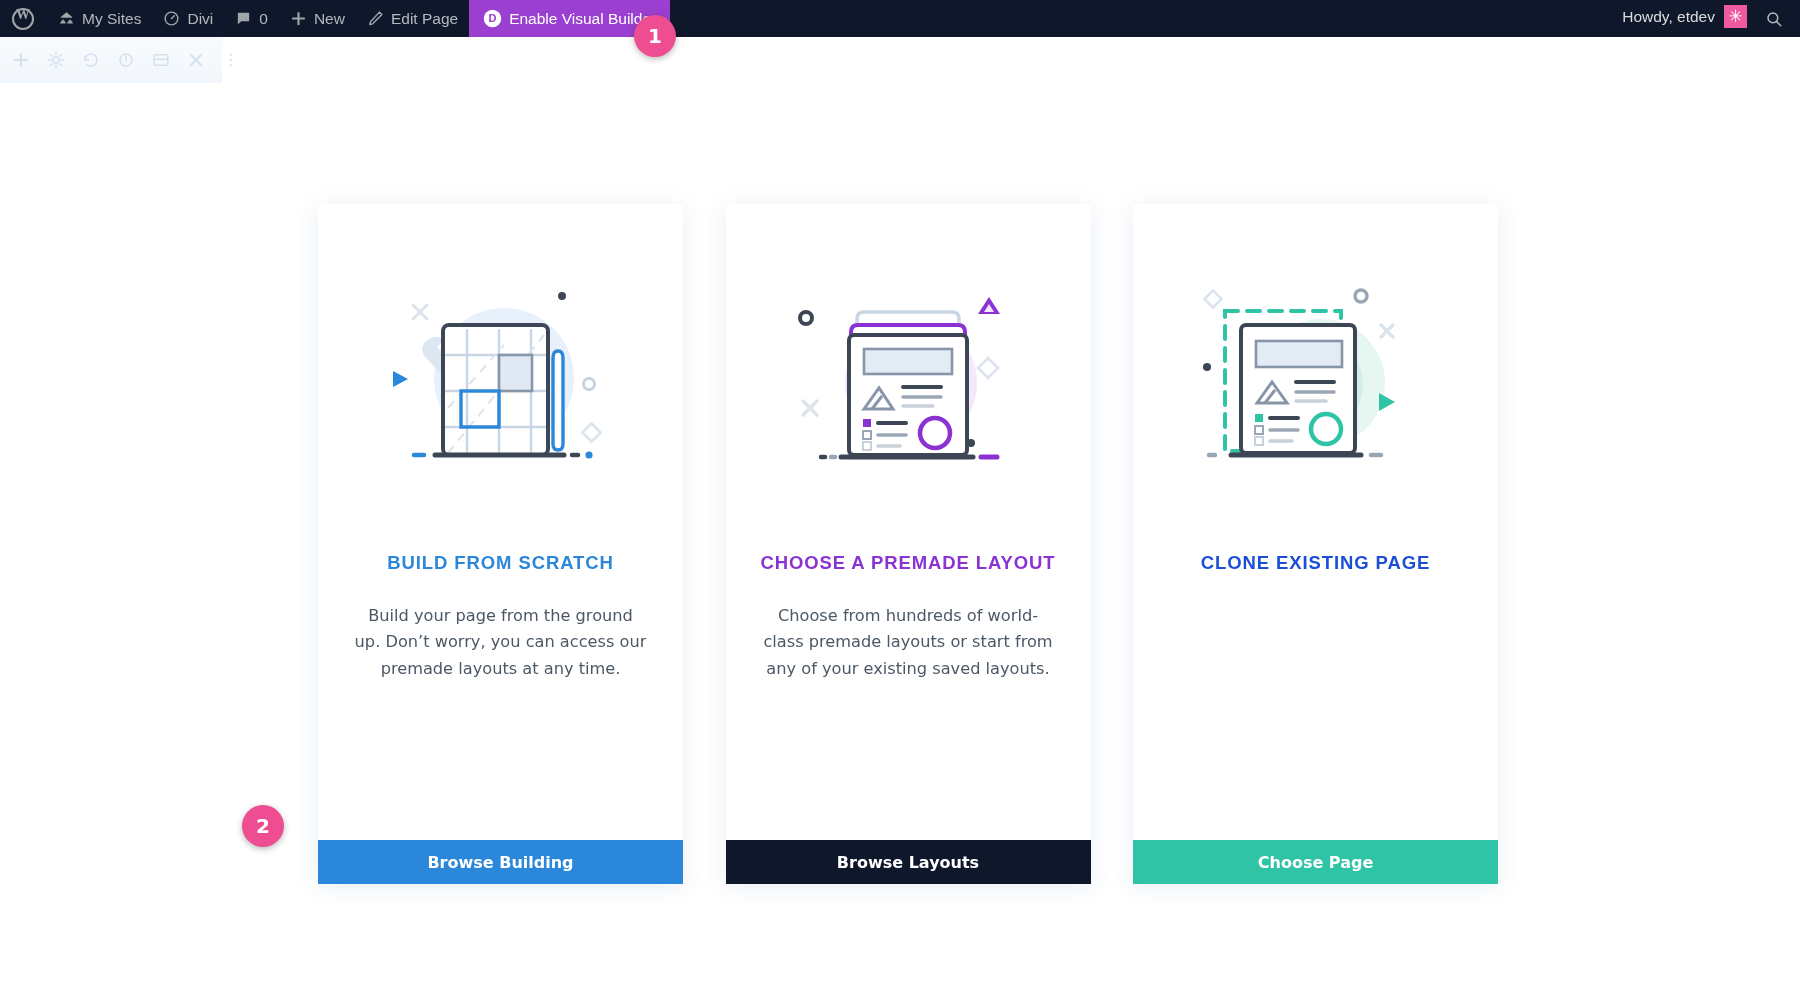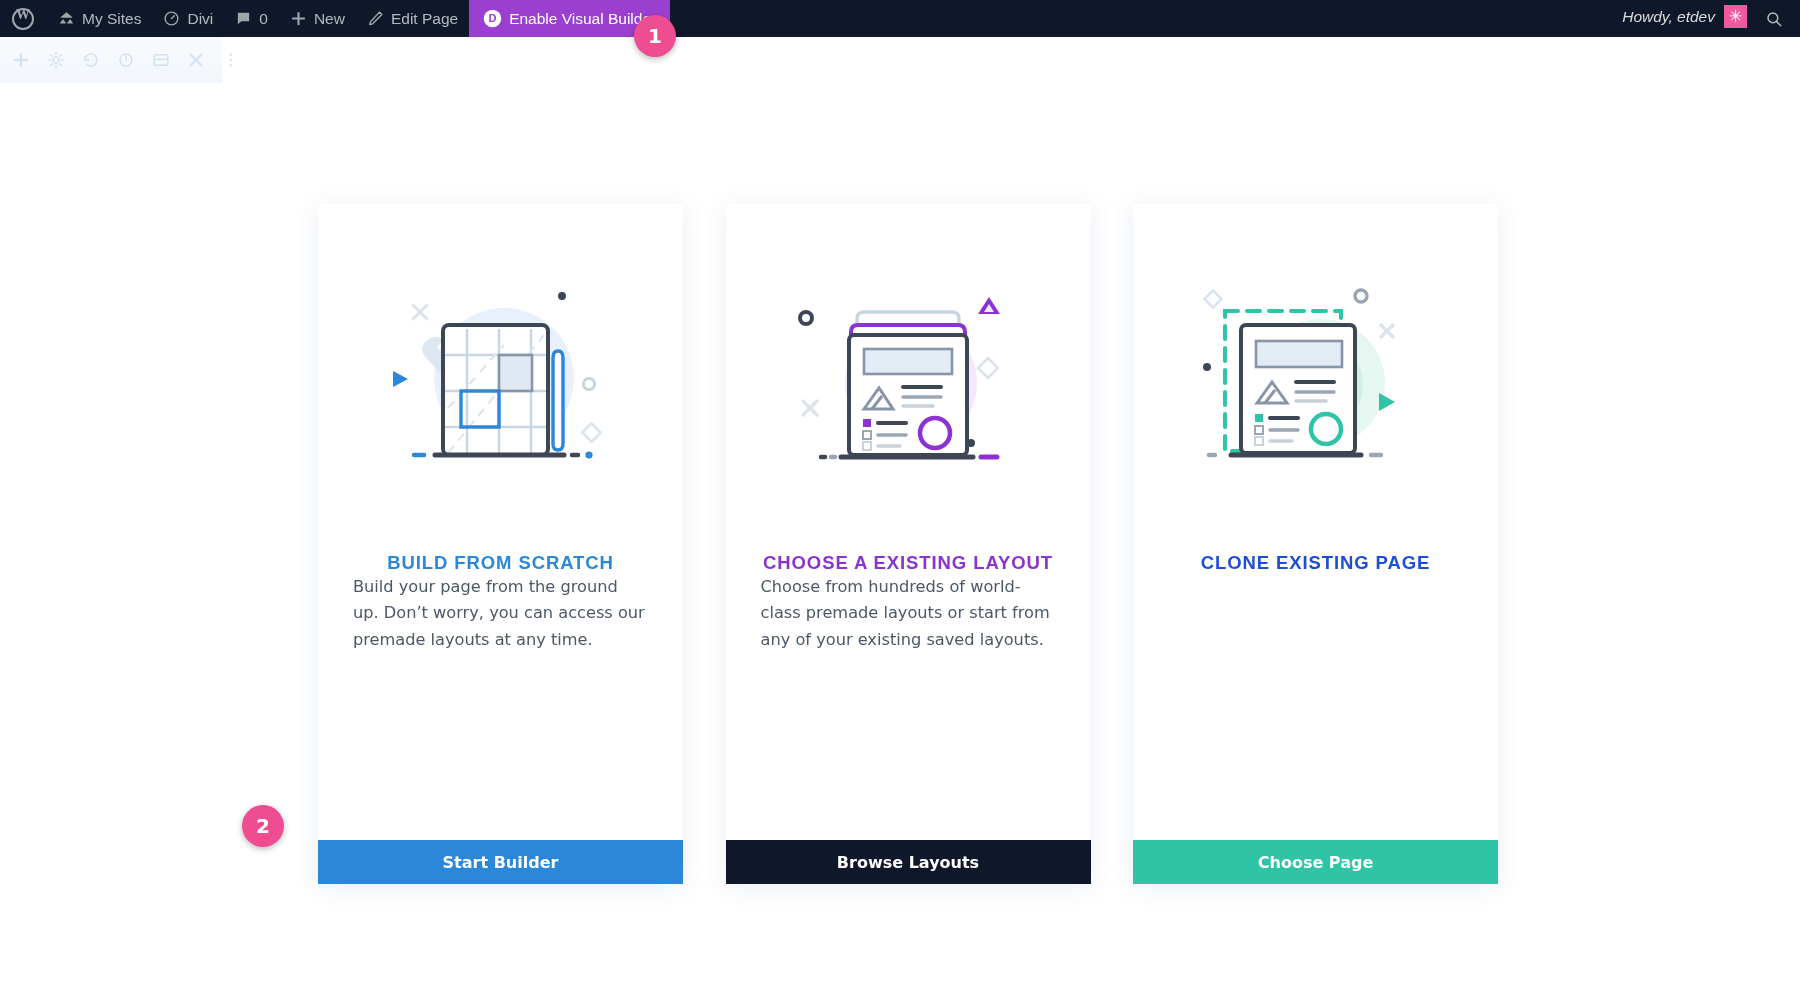--- a/index.html
+++ b/index.html
@@ -26,21 +26,21 @@
     height: 37px;
     white-space: nowrap;
   }
   .ab-item.logo { padding: 0 13px 0 12px; }
   .ab-item.highlight {
     background: #9b3fd0;
     color: #ffffff;
     padding: 0 14px;
   }
   .ab-right { margin-left: auto; display: flex; align-items: stretch; }
-  .ab-howdy { color: #dcdcde; font-size: 15.5px; display:flex; align-items:center; gap:9px; padding: 0 12px 4px 0; font-style: italic;}
+  .ab-howdy { color: #dcdcde; font-size: 15.5px; display:flex; align-items:center; gap:9px; padding: 0 12px 4px 0;}
   .avatar-box {
     width: 23px; height: 23px; background: #ef5a9e;
     display: flex; align-items: center; justify-content: center;
     color: #fff; font-size: 17px; line-height: 1;
     font-family: "DejaVu Sans", sans-serif;
   }
   .ab-search { display:flex; align-items:center; padding: 0 17px 0 6px; }
   .wp-logo-circle {
     width: 22px; height: 22px; border: 2px solid #a0a5aa; border-radius: 50%;
     position: relative; display:block;
@@ -87,23 +87,24 @@
   }
   .illus-wrap {
     height: 348px; width: 100%;
     display: flex; align-items: center; justify-content: center;
   }
   .card-title {
     font-size: 18.5px; font-weight: 700; letter-spacing: 0.9px;
     text-align: center;
   }
   .card-body {
+    margin-top: 29px;
     width: 295px;
     font-size: 16.2px; line-height: 1.63;
-    color: #4c5866; 
+    color: #4c5866; text-align: center;
     font-family: "DejaVu Sans", sans-serif;
   }
   .card-btn {
     position: absolute; bottom: 0; left: 0;
     width: 365px; height: 44px;
     display: flex; align-items: center; justify-content: center;
     color: #ffffff; font-size: 16px; font-weight: 700;
     cursor: pointer; border: none;
     font-family: "DejaVu Sans", sans-serif;
   }
@@ -286,21 +287,21 @@
           <path d="M172 68 q5 0 5 7 v86 q0 6 -5 6 q-5 0 -5 -6 v-86 q0 -7 5 -7 z" fill="#ffffff" stroke="#2b87da" stroke-width="3.4"></path>
 
           <path d="M49 172 L178 172" stroke="#3d4654" stroke-width="5" stroke-linecap="round"></path>
           <path d="M28 172 L38 172" stroke="#2b87da" stroke-width="4.5" stroke-linecap="round"></path>
           <path d="M186 172 L192 172" stroke="#3d4654" stroke-width="4.5" stroke-linecap="round"></path>
           <circle cx="203" cy="172" r="3.6" fill="#2b87da"></circle>
         </svg>
       </div>
       <div class="card-title" style="color:#2b87da">BUILD FROM SCRATCH</div>
       <div class="card-body">Build your page from the ground up. Don’t worry, you can access our premade layouts at any time.</div>
-      <button class="card-btn" style="background:#2b87da">Start Builder</button>
+      <button class="card-btn" style="background:#2b87da">Browse Building</button>
     </div>
 
     <div class="card">
       <div class="illus-wrap">
         <svg width="230" height="190" viewBox="0 0 230 190">
           <circle cx="118" cy="100" r="66" fill="#f3e9fa"></circle>
           <circle cx="108" cy="100" r="52" fill="#e7d6f5"></circle>
 
           <circle cx="13" cy="35" r="6" fill="none" stroke="#3d4654" stroke-width="4"></circle>
           <path d="M196 14 l11 17 h-22 z" fill="#8b32d3"></path>
@@ -330,21 +331,21 @@
           <rect x="70" y="159" width="8" height="8" fill="none" stroke="#c9d1da" stroke-width="2"></rect>
           <path d="M85 163 h22" stroke="#c9d1da" stroke-width="3.4" stroke-linecap="round"></path>
           <circle cx="142" cy="150" r="15" fill="none" stroke="#8b32d3" stroke-width="4.5"></circle>
 
           <path d="M48 174 L180 174" stroke="#3d4654" stroke-width="5" stroke-linecap="round"></path>
           <path d="M188 174 L204 174" stroke="#8b32d3" stroke-width="5" stroke-linecap="round"></path>
           <path d="M28 174 L32 174" stroke="#3d4654" stroke-width="4.5" stroke-linecap="round"></path>
           <path d="M38 174 L42 174" stroke="#9aa6b5" stroke-width="4.5" stroke-linecap="round"></path>
         </svg>
       </div>
-      <div class="card-title" style="color:#8b32d3">CHOOSE A EXISTING LAYOUT</div>
+      <div class="card-title" style="color:#8b32d3">CHOOSE A PREMADE LAYOUT</div>
       <div class="card-body">Choose from hundreds of world-class premade layouts or start from any of your existing saved layouts.</div>
       <button class="card-btn" style="background:#0f172a">Browse Layouts</button>
     </div>
 
     <div class="card">
       <div class="illus-wrap">
         <svg width="230" height="190" viewBox="0 0 230 190">
           <circle cx="120" cy="100" r="64" fill="#e6f7f2"></circle>
           <circle cx="112" cy="102" r="50" fill="#d3f0e7"></circle>
 

